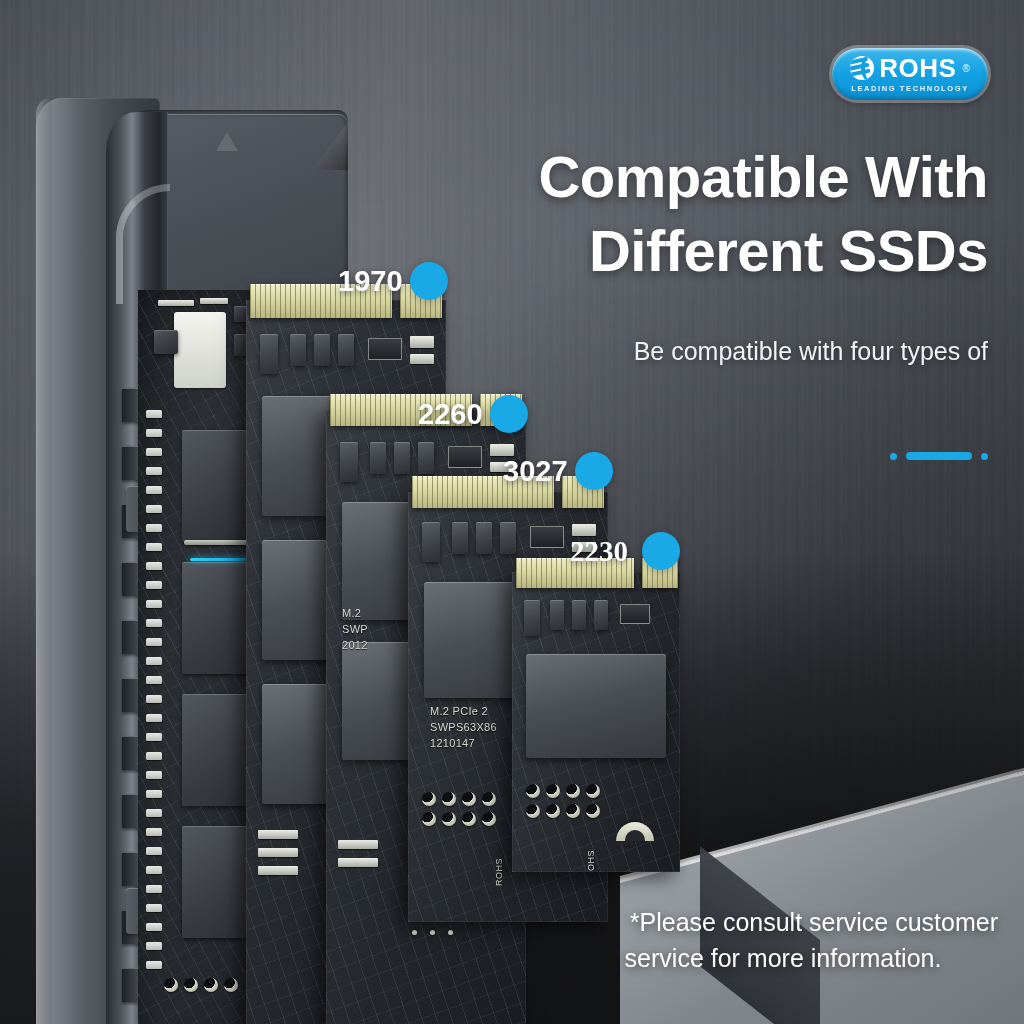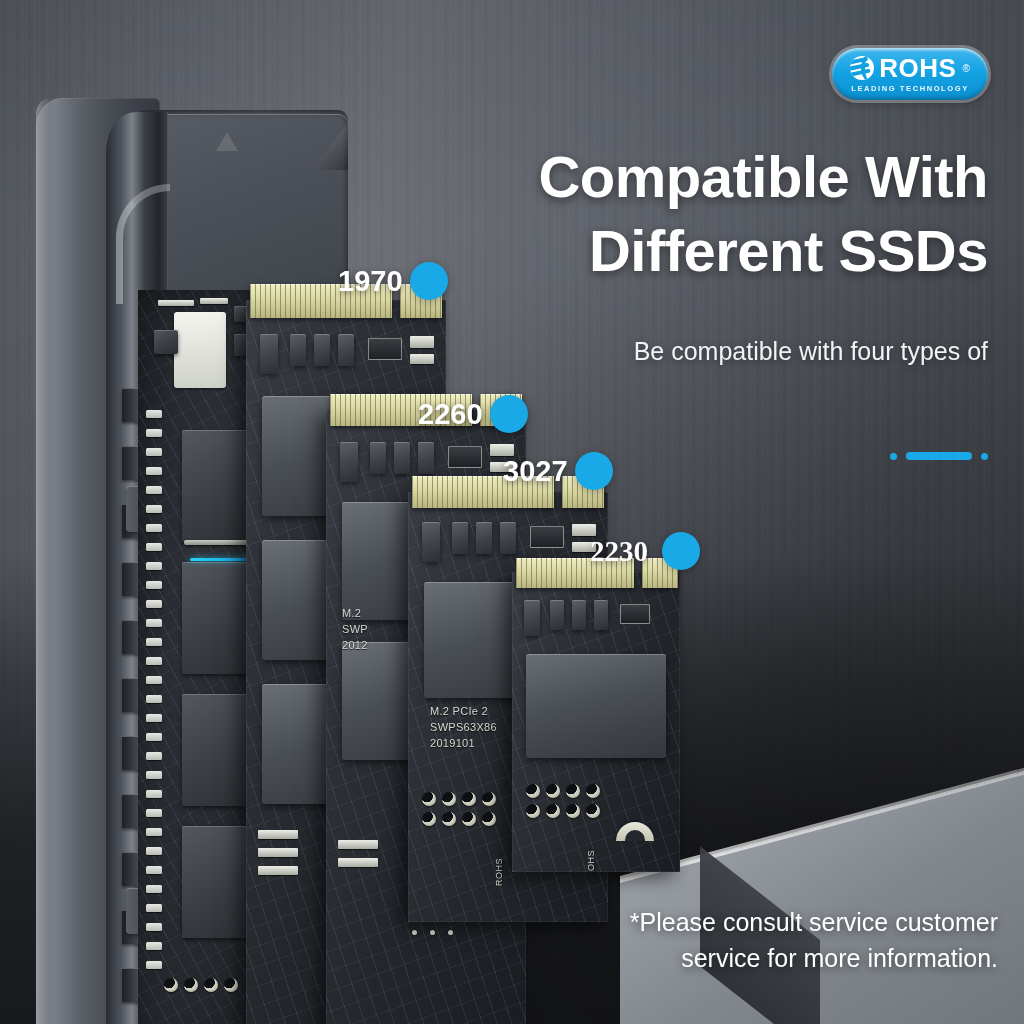--- a/index.html
+++ b/index.html
@@ -175,21 +175,21 @@
   .footnote {
     position: absolute;
     right: 26px; bottom: 48px;
     width: 430px;
     text-align: right;
     color: #ffffff;
     font-size: 25px;
     line-height: 1.45;
     text-shadow: 0 2px 8px rgba(0,0,0,.55);
   }
-  .footnote .l2 { display: block; }
+  .footnote .l2 { display: block; text-align: center; }
 
   
   .badge {
     position: absolute;
     display: flex; align-items: center;
   }
   .badge-circle {
     width: 38px; height: 38px; border-radius: 50%;
     background: #18a9e6;
     flex: none;
@@ -198,21 +198,21 @@
   .badge-label {
     position: absolute;
     left: -72px;
     font-size: 29px; font-weight: 700; color: #ffffff;
     text-shadow: 0 2px 6px rgba(0,0,0,.55);
     white-space: nowrap;
   }
   #badge-2280 { left: 410px; top: 262px; }
   #badge-2260 { left: 490px; top: 372px; margin-top: 23px; }
   #badge-2242 { left: 575px; top: 452px; }
-  #badge-2230 { left: 662px; top: 532px; font-family: Liberation Serif, serif; }
+  #badge-2230 { left: 642px; top: 532px; font-family: Liberation Serif, serif; }
 
   
   .enclosure {
     position: absolute;
     left: 30px; top: 88px;
     width: 320px; height: 960px;
   }
   .enc-body {
     position: absolute;
     left: 6px; top: 10px;
@@ -669,21 +669,21 @@
     <div class="ic" style="left:44px; top:30px;  width:16px; height:32px;"></div>
     <div class="ic" style="left:68px; top:30px;  width:16px; height:32px;"></div>
     <div class="ic" style="left:92px; top:30px;  width:16px; height:32px;"></div>
     <div class="smd-dark" style="left:122px; top:34px; width:34px; height:22px;"></div>
     <div class="smd" style="left:164px; top:32px; width:24px; height:12px;"></div>
     <div class="smd" style="left:164px; top:50px; width:24px; height:10px;"></div>
     <div class="flashbox" style="left:16px;  top:90px;  width:168px; height:116px;"></div>
     <div class="silk" style="left:22px; top:212px;">
       <span>M.2  PCIe  2</span><br>
       <span>SWPS63X86</span><br>
-      <span>2019101</span>
+      <span>1210147</span>
     </div>
     <div class="goldpad-grid" style="left:14px; top:300px;">
       <div class="gold-hole" style="position:relative"></div>
       <div class="gold-hole" style="position:relative"></div>
       <div class="gold-hole" style="position:relative"></div>
       <div class="gold-hole" style="position:relative"></div>
       <div class="gold-hole" style="position:relative"></div>
       <div class="gold-hole" style="position:relative"></div>
       <div class="gold-hole" style="position:relative"></div>
       <div class="gold-hole" style="position:relative"></div>

